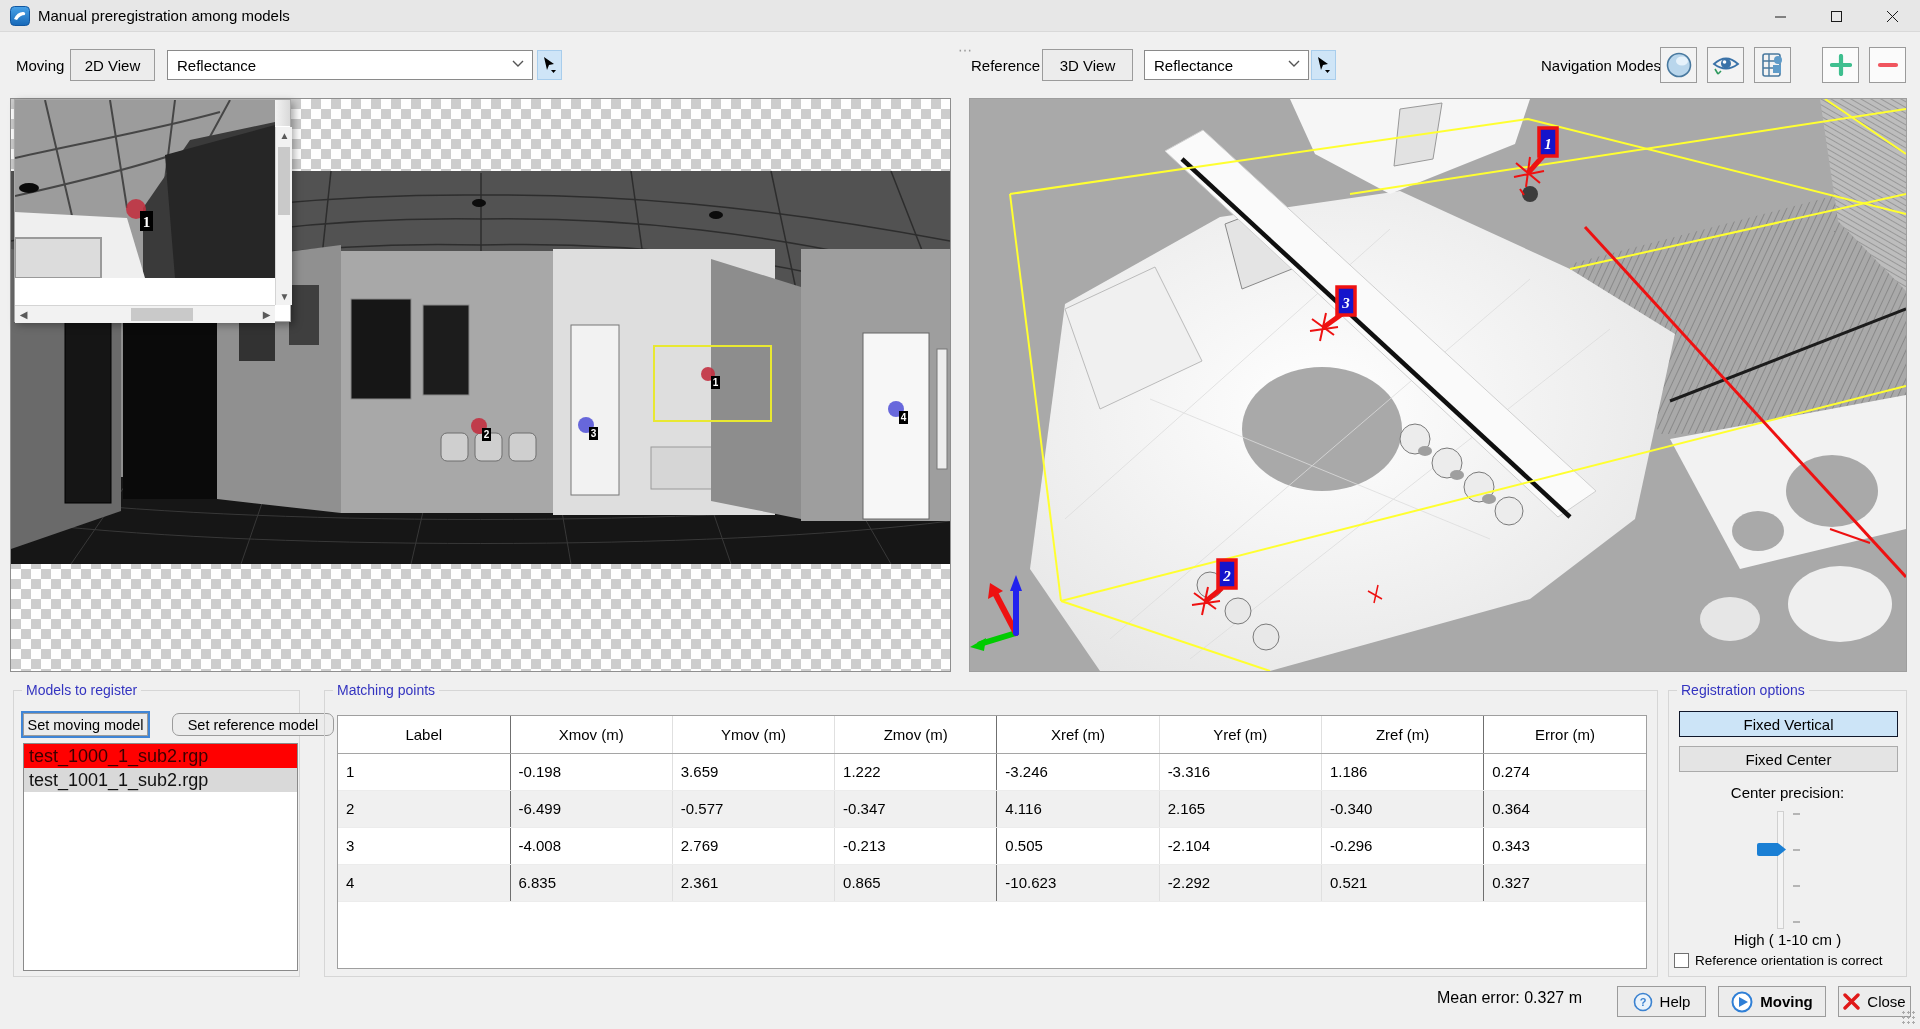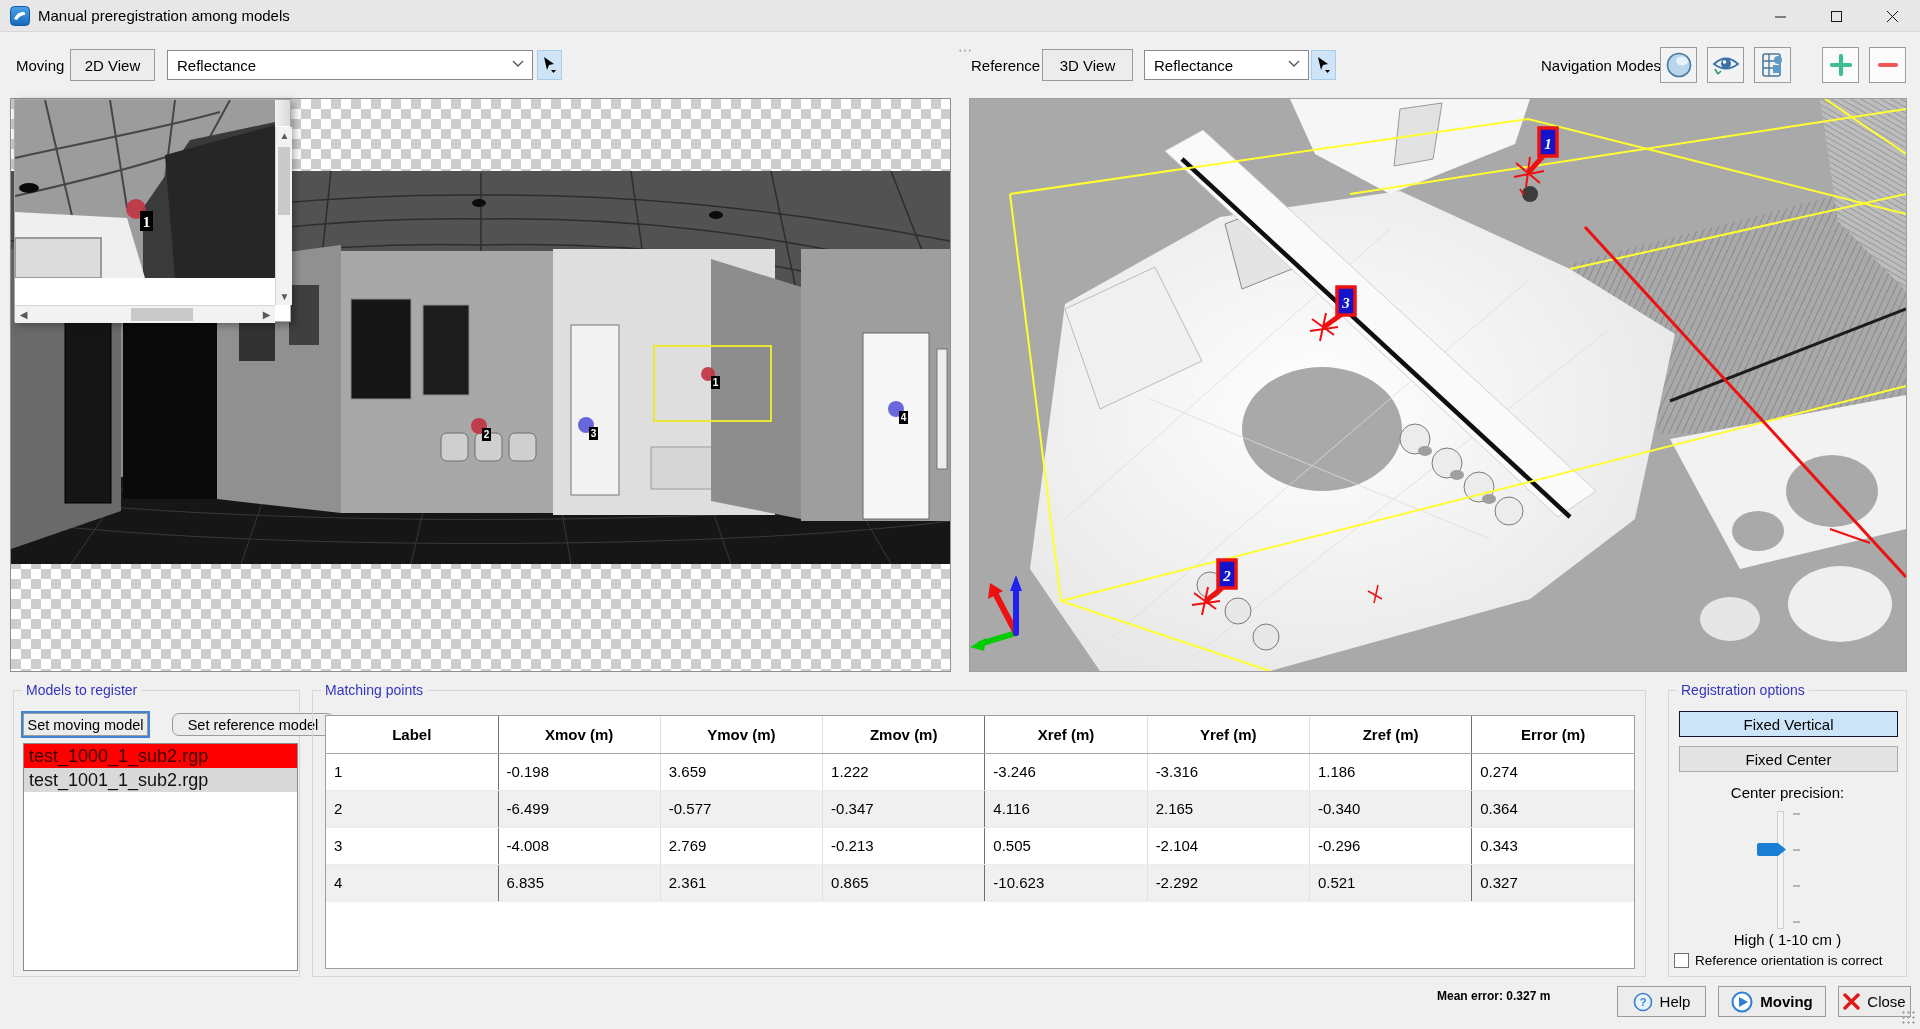--- a/index.html
+++ b/index.html
@@ -48,21 +48,21 @@
   .set-btn { position:absolute; top:22px; height:23px; background:#ececec; border:1px solid #9b9b9b; font-size:14.5px; display:flex; align-items:center; justify-content:center; }
   .set-btn.focused { outline:2px solid #3f85d6; outline-offset:0px; }
   .model-list { position:absolute; left:9px; top:52px; width:275px; height:228px; background:#fff; border:1px solid #8a8a8a; list-style:none; overflow:hidden; }
   .model-item { height:24px; line-height:24px; padding-left:5px; font-size:18px; background:#d9d9d9; color:#111; }
   .model-item.selected { background:#ff0000; color:#3c0000; }
   .model-item:nth-child(n+3) { background:#fff; }
 
   
   .mp-table-wrap { position:absolute; left:12px; top:24px; width:1310px; height:254px; background:#fff; border:1px solid #9f9f9f; }
   table.mp { width:100%; border-collapse:collapse; table-layout:fixed; font-size:15px; }
-  table.mp th { font-weight:bold; height:37px; border-bottom:1px solid #a5a5a5; border-right:1px solid #e0e0e0; background:#fff; }
+  table.mp th { font-weight:normal; height:37px; border-bottom:1px solid #a5a5a5; border-right:1px solid #e0e0e0; background:#fff; }
   table.mp td { height:37px; padding-left:8px; border-right:1px solid #e0e0e0; border-bottom:1px solid #ececec; }
   table.mp th:first-child, table.mp td:first-child { width:172px; }
   table.mp td:first-child, table.mp td:nth-child(4), table.mp td:nth-child(7) { border-right:1px solid #6f6f6f; }
   table.mp th:first-child, table.mp th:nth-child(4), table.mp th:nth-child(7) { border-right:1px solid #6f6f6f; }
   table.mp th:last-child, table.mp td:last-child { border-right:none; }
   table.mp tbody tr:nth-child(even) { background:#f0f0f0; }
 
   
   .reg-btn { position:absolute; left:10px; width:219px; height:26px; display:flex; align-items:center; justify-content:center; font-size:15px; }
   .reg-btn.active { background:#cce4f7; border:1px solid #0f172a; }
@@ -70,21 +70,21 @@
   .center-label { position:absolute; width:100%; text-align:center; font-size:15px; }
   .slider-groove { position:absolute; left:108px; top:120px; width:7px; height:118px; background:#f4f4f4; border:1px solid #d0d0d0; }
   .slider-tick { position:absolute; left:124px; width:7px; height:2px; background:#b5b5b5; }
   .slider-handle { position:absolute; left:88px; top:152px; width:29px; height:13px; background:#1a7fd4;
                    clip-path:polygon(0 0,72% 0,100% 50%,72% 100%,0 100%); border-radius:2px; }
   .chk-row { position:absolute; left:5px; top:262px; display:flex; align-items:center; gap:6px; }
   .chk-box { width:15px; height:15px; background:#fff; border:1px solid #707070; }
   .chk-label { font-size:13.5px; }
 
   
-  .mean-error { position:absolute; left:1437px; top:989px; font-size:12px; font-weight:bold; }
+  .mean-error { position:absolute; left:1437px; top:989px; font-size:16px; font-weight:normal; }
   .foot-btn { position:absolute; top:986px; height:31px; background:#ececec; border:1px solid #9b9b9b; display:flex; align-items:center; justify-content:center; gap:7px; font-size:15px; }
   .foot-btn .lbl-bold { font-weight:bold; }
   .grip { position:absolute; right:4px; bottom:4px; width:14px; height:14px;
           background-image:radial-gradient(#ababab 1.3px, transparent 1.4px); background-size:5px 5px; background-position:bottom right; }
 
   
   .m3d-num { font:italic bold 15px "Liberation Serif", serif; fill:#fff; }
   .m2d-num { font:bold 10px "Liberation Sans", sans-serif; fill:#fff; }
 </style>
 </head>
@@ -406,21 +406,21 @@
 <div class="group" style="left:13px; top:690px; width:287px; height:287px;">
   <div class="legend">Models to register</div>
   <button class="set-btn focused" style="left:9px; width:125px;">Set moving model</button>
   <button class="set-btn" style="left:158px; width:162px;border-radius:7px;">Set reference model</button>
   <ul class="model-list">
       <li class="model-item selected">test_1000_1_sub2.rgp</li>
       <li class="model-item">test_1001_1_sub2.rgp</li>
     </ul>
 </div>
 
-<div class="group" style="left:312px; top:690px; width:1334px; height:287px;">
+<div class="group" style="left:324px; top:690px; width:1334px; height:287px;">
   <div class="legend">Matching points</div>
   <div class="mp-table-wrap">
     <table class="mp">
       <thead>
         <tr>
           <th>Label</th>
           <th>Xmov (m)</th>
           <th>Ymov (m)</th>
           <th>Zmov (m)</th>
           <th>Xref (m)</th>

